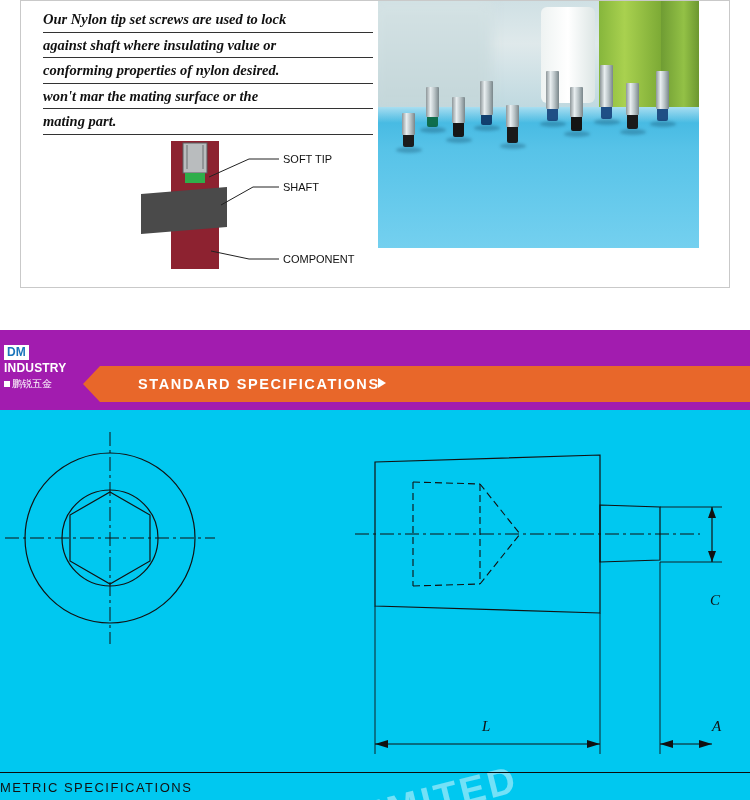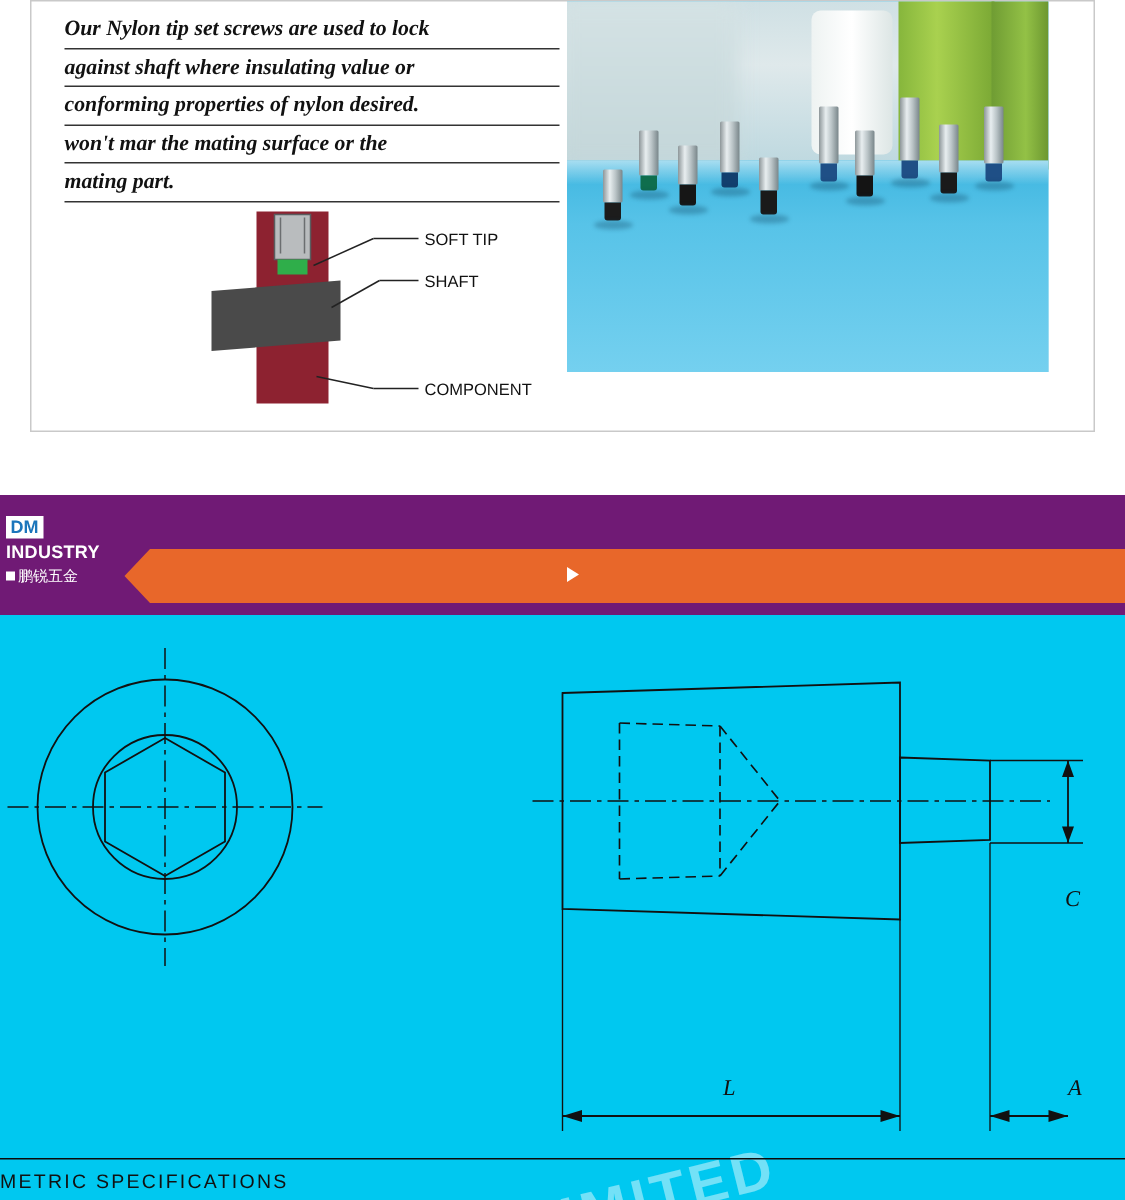--- a/index.html
+++ b/index.html
@@ -126,21 +126,21 @@
     filter: blur(1.5px);
   }
 
   
   .band {
     position: absolute;
     left: 0;
     top: 330px;
     width: 750px;
     height: 80px;
-    background: #701a75;
+    background: #a21caf;
   }
   .logo-box {
     position: absolute;
     left: 4px;
     top: 12px;
     width: 96px;
     color: #ffffff;
   }
   .logo-dm {
     display: inline-block;
@@ -362,20 +362,21 @@
     </div>
   </div>
 
   <div class="band">
     <div class="logo-box">
       <div class="logo-dm">DM</div>
       <div class="logo-industry">INDUSTRY</div>
       <div class="logo-cn"><span class="sq"></span><span>鹏锐五金</span></div>
     </div>
     <div class="spec-bar">
+      <div class="label">STANDARD SPECIFICATIONS</div>
       <div class="arrow"></div>
     </div>
   </div>
 
   <div class="drawing">
 
     <div class="watermark">PDM INDUSTRY LIMITED</div>
 
     <svg width="750" height="390" viewBox="0 0 750 390" style="position:absolute; left:0; top:0;">
       <g stroke="#111" fill="none" stroke-width="1.2">

